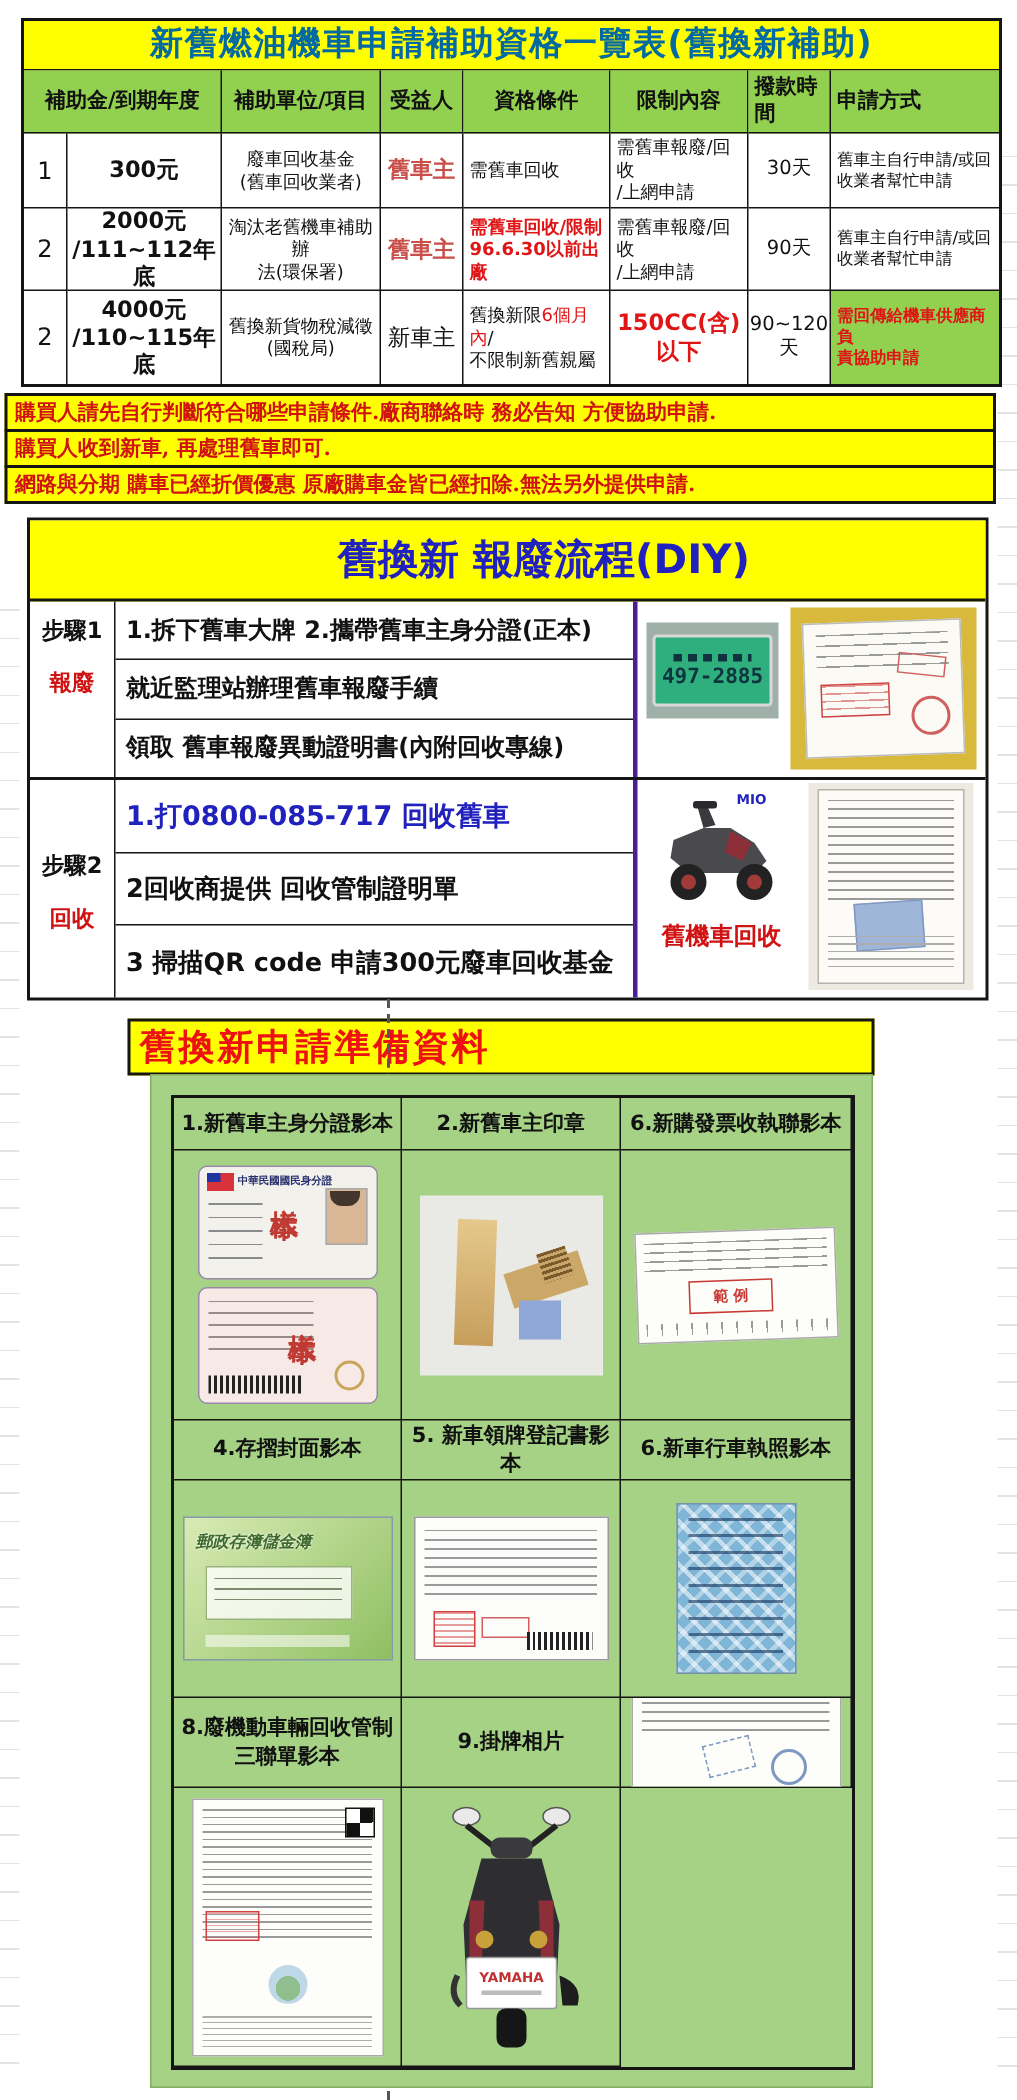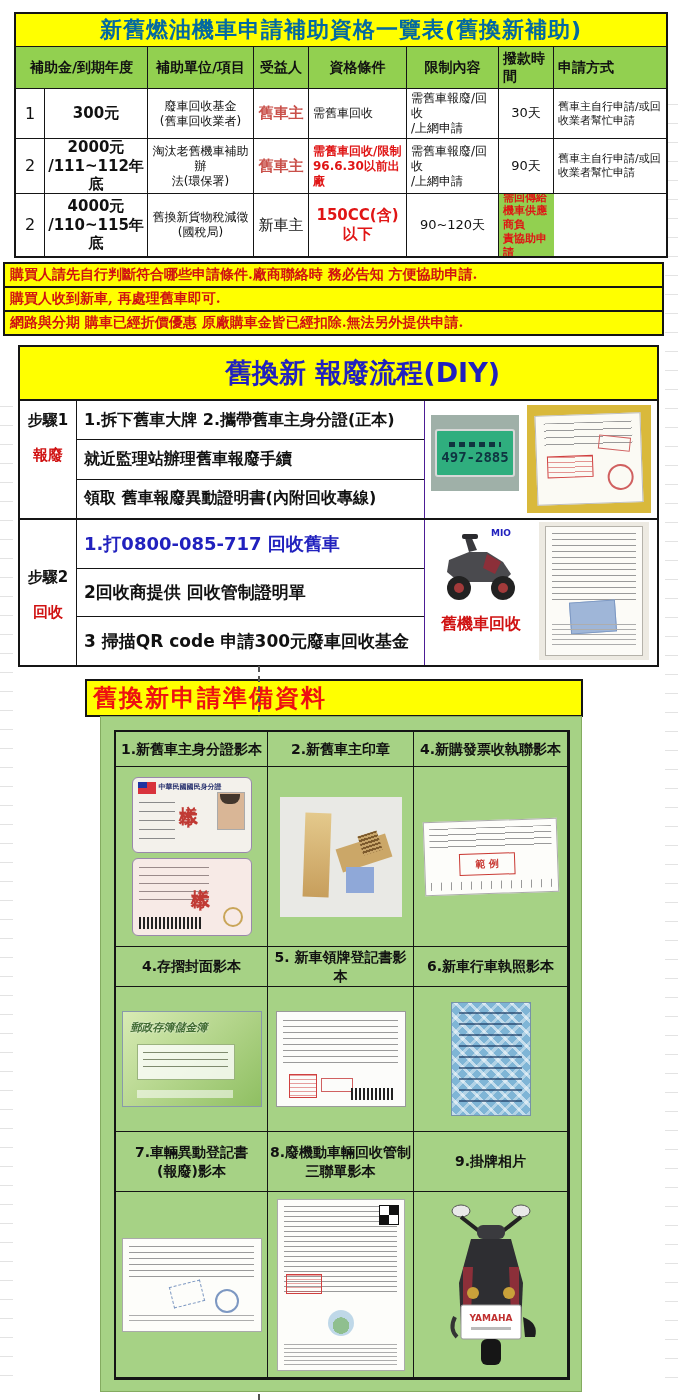--- a/index.html
+++ b/index.html
@@ -53,30 +53,30 @@
     color:#2121BE;font-size:27px;font-weight:bold;display:flex;
     align-items:center;justify-content:center;padding-left:48px;}
   .diy-block{display:grid;grid-template-columns:57px 348px 1fr;}
   .diy-block1{height:117px;border-bottom:2px solid #151515;}
   .diy-block2{height:145px;}
   .diy-label{border-right:1px solid #151515;display:flex;flex-direction:column;
     align-items:center;font-weight:bold;font-size:15px;}
   .diy-label .lab{margin-top:10px;text-align:center;}
   .diy-label .tag{margin-top:16px;color:#D01212;}
   .diy-block2 .lab{margin-top:48px;}
-  .diy-lines{border-right:1px solid #4c1d95;display:flex;flex-direction:column;}
+  .diy-lines{border-right:3px solid #4c1d95;display:flex;flex-direction:column;}
   .diy-line{flex:1;display:flex;align-items:center;padding-left:7px;
     font-weight:bold;font-size:16px;border-bottom:1px solid #151515;}
   .diy-line:last-child{border-bottom:none;}
   .diy-block2 .diy-line{font-size:17px;}
   .blueline{color:#2121BE;font-size:18px !important;}
   .diy-images{position:relative;}
 
   
-  .plate-photo{position:absolute;left:6px;top:14px;width:88px;height:76px;
+  .plate-photo{position:absolute;left:6px;top:14px;width:88px;height:64px;
     background:#9fb0a8;display:flex;align-items:center;justify-content:center;}
   .plate{width:76px;height:44px;background:#2FAE7E;border:2px solid #d8d8d8;
     border-radius:3px;display:flex;flex-direction:column;align-items:center;justify-content:center;}
   .plate-dots{width:52px;height:5px;background:
     repeating-linear-gradient(to right,#10343F 0 6px,transparent 6px 10px);margin-bottom:2px;}
   .plate-num{color:#0E3440;font-weight:bold;font-size:14px;
     font-family:"DejaVu Sans Mono","Liberation Mono",monospace;}
   .doc-photo1{position:absolute;left:102px;top:4px;width:124px;height:108px;
     background:#D9B93B;display:flex;align-items:center;justify-content:center;}
   .paper1{width:104px;height:88px;background:#FBFAF4;border:1px solid #bbb;
@@ -263,20 +263,22 @@
   <div class="mt-cell method alignleft lastcol">舊車主自行申請/或回
 收業者幫忙申請</div>
 
   <div class="mt-cell num lastrow">2</div>
   <div class="mt-cell amt lastrow">4000元
 /110~115年
 底</div>
   <div class="mt-cell unit lastrow">舊換新貨物稅減徵
 (國稅局)</div>
   <div class="mt-cell ben lastrow">新車主</div>
+  <div class="mt-cell cond alignleft lastrow"><span class="pre"><span>舊換新限</span><span class="redbright">6個月內</span><span>/
+不限制新舊親屬</span></span></div>
   <div class="mt-cell cc-big lastrow">150CC(含)以下</div>
   <div class="mt-cell time lastrow">90~120天</div>
   <div class="mt-cell method alignleft lastcol lastrow method-green">需回傳給機車供應商負
 責協助申請</div>
 </div>
 
 <div id="notices">
   <div class="notice serif">購買人請先自行判斷符合哪些申請條件.廠商聯絡時 務必告知 方便協助申請.</div>
   <div class="notice serif">購買人收到新車, 再處理舊車即可.</div>
   <div class="notice serif">網路與分期 購車已經折價優惠  原廠購車金皆已經扣除.無法另外提供申請.</div>
@@ -349,21 +351,21 @@
 </div>
 
 <div id="pagebreak"></div>
 <div id="prep-title" class="serif">舊換新申請準備資料</div>
 
 <div id="prep-panel">
   <div id="prep-grid">
 
     <div class="pg-cell pg-head">1.新舊車主身分證影本</div>
     <div class="pg-cell pg-head">2.新舊車主印章</div>
-    <div class="pg-cell pg-head lastcol">4.新購發票收執聯影本</div>
+    <div class="pg-cell pg-head lastcol">6.新購發票收執聯影本</div>
 
     <div class="pg-cell pg-img">
       <div class="idcard">
         <div class="flag"></div>
         <div class="id-title">中華民國國民身分證</div>
         <div class="id-lines"></div>
         <div class="id-sample">樣本</div>
         <div class="id-photo"></div>
       </div>
       <div class="idback">
@@ -407,22 +409,20 @@
         <div class="reg-stamp2"></div>
         <div class="reg-barcode"></div>
       </div>
     </div>
     <div class="pg-cell pg-img lastcol">
       <div class="bluelic">
         <div class="bl-lines"></div>
       </div>
     </div>
 
-    <div class="pg-cell pg-head">7.車輛異動登記書
-(報廢)影本</div>
     <div class="pg-cell pg-head">8.廢機動車輛回收管制
 三聯單影本</div>
     <div class="pg-cell pg-head lastcol">9.掛牌相片</div>
 
     <div class="pg-cell pg-img lastrow">
       <div class="changedoc">
         <div class="ch-lines"></div>
         <div class="ch-stampA"></div>
         <div class="ch-stampB"></div>
         <div class="ch-foot"></div>

